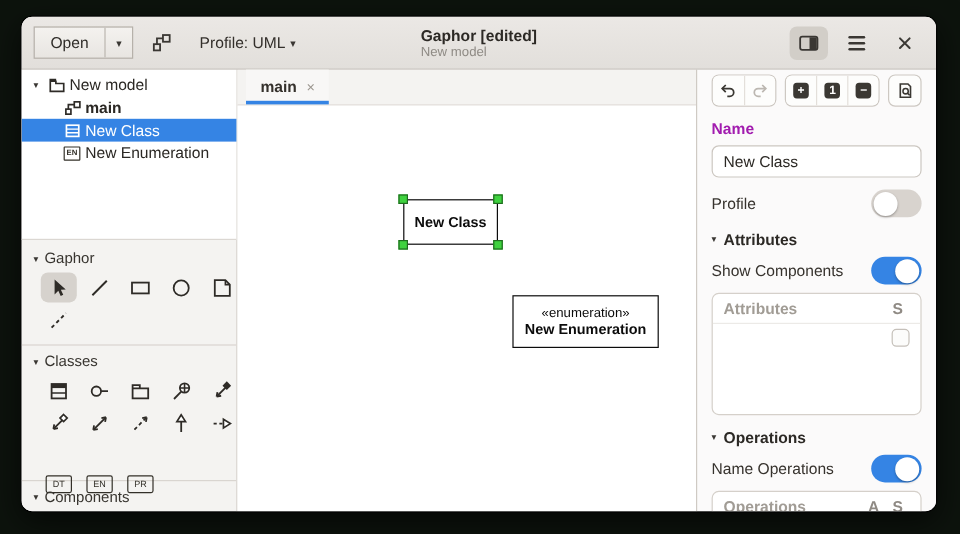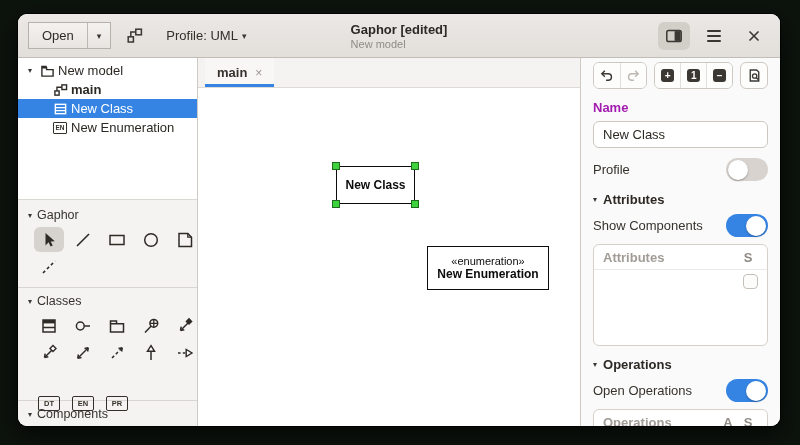--- a/index.html
+++ b/index.html
@@ -59,21 +59,21 @@
   .toolbox { flex:1; overflow:hidden; padding-top:4px; }
   .tb-section-hdr { display:flex; align-items:center; gap:5px; padding:4px 0 3px 10px;
     font-size:12.5px; color:#37342f; }
   .tb-section-hdr .exp { font-size:8px; color:#3a3733; }
   .tb-grid { display:grid; grid-template-columns:repeat(5,34px); row-gap:2px; padding:2px 0 6px 16px; }
   .tool { width:30px; height:25px; display:flex; align-items:center; justify-content:center; border-radius:6px; }
   .tool.selected { background:#d6d2cd; }
   .tb-sep { border-top:1px solid #d9d5d0; margin:2px 0 2px 0; }
   svg.ticon-svg { display:block; }
   .lbox { width:22px; height:15px; border:1.6px solid #333029; border-radius:2px;
-    font-size:7.5px; font-weight:bold; color:#333029; display:flex; align-items:center; justify-content:center; letter-spacing:0;margin-top:48px; }
+    font-size:7.5px; font-weight:normal; color:#333029; display:flex; align-items:center; justify-content:center; letter-spacing:0;margin-top:48px; }
   .enbox { width:14px; height:12px; border:1.4px solid #333029; border-radius:1px;
     font-size:6.5px; font-weight:bold; color:#333029; display:flex; align-items:center; justify-content:center; }
 
   
   .center { flex:1; display:flex; flex-direction:column; min-width:0; background:#fff; }
   .tabbar { height:30px; flex:0 0 30px; background:#f4f3f1; border-bottom:1px solid #dedad5; display:flex; }
   .tab { display:flex; align-items:center; gap:8px; padding:0 12px; margin-left:7px; position:relative; background:#f8f7f6; }
   .tab .tlabel { font-size:13px; font-weight:bold; color:#35312c; }
   .tab .tclose { font-size:12px; color:#9b968f; }
   .tab .underline { position:absolute; left:0; right:0; bottom:0; height:3px; background:#3584e4; }
@@ -450,21 +450,21 @@
           <span class="checkbox"></span>
         </div>
         <div class="attr-list-body"></div>
       </div>
 
       <div class="section-hdr">
         <span class="exp">▾</span>
         <span>Operations</span>
       </div>
       <div class="rp-row" style="margin-top:7px;">
-        <span class="rlabel">Open Operations</span>
+        <span class="rlabel">Name Operations</span>
         <span class="switch on">
             <span class="knob"></span>
           </span>
       </div>
       <div class="listbox">
         <div class="list-hdr">
           <span class="hname">Operations</span>
           <span class="hcol">A</span>
           <span class="hcol">S</span>
         </div>

